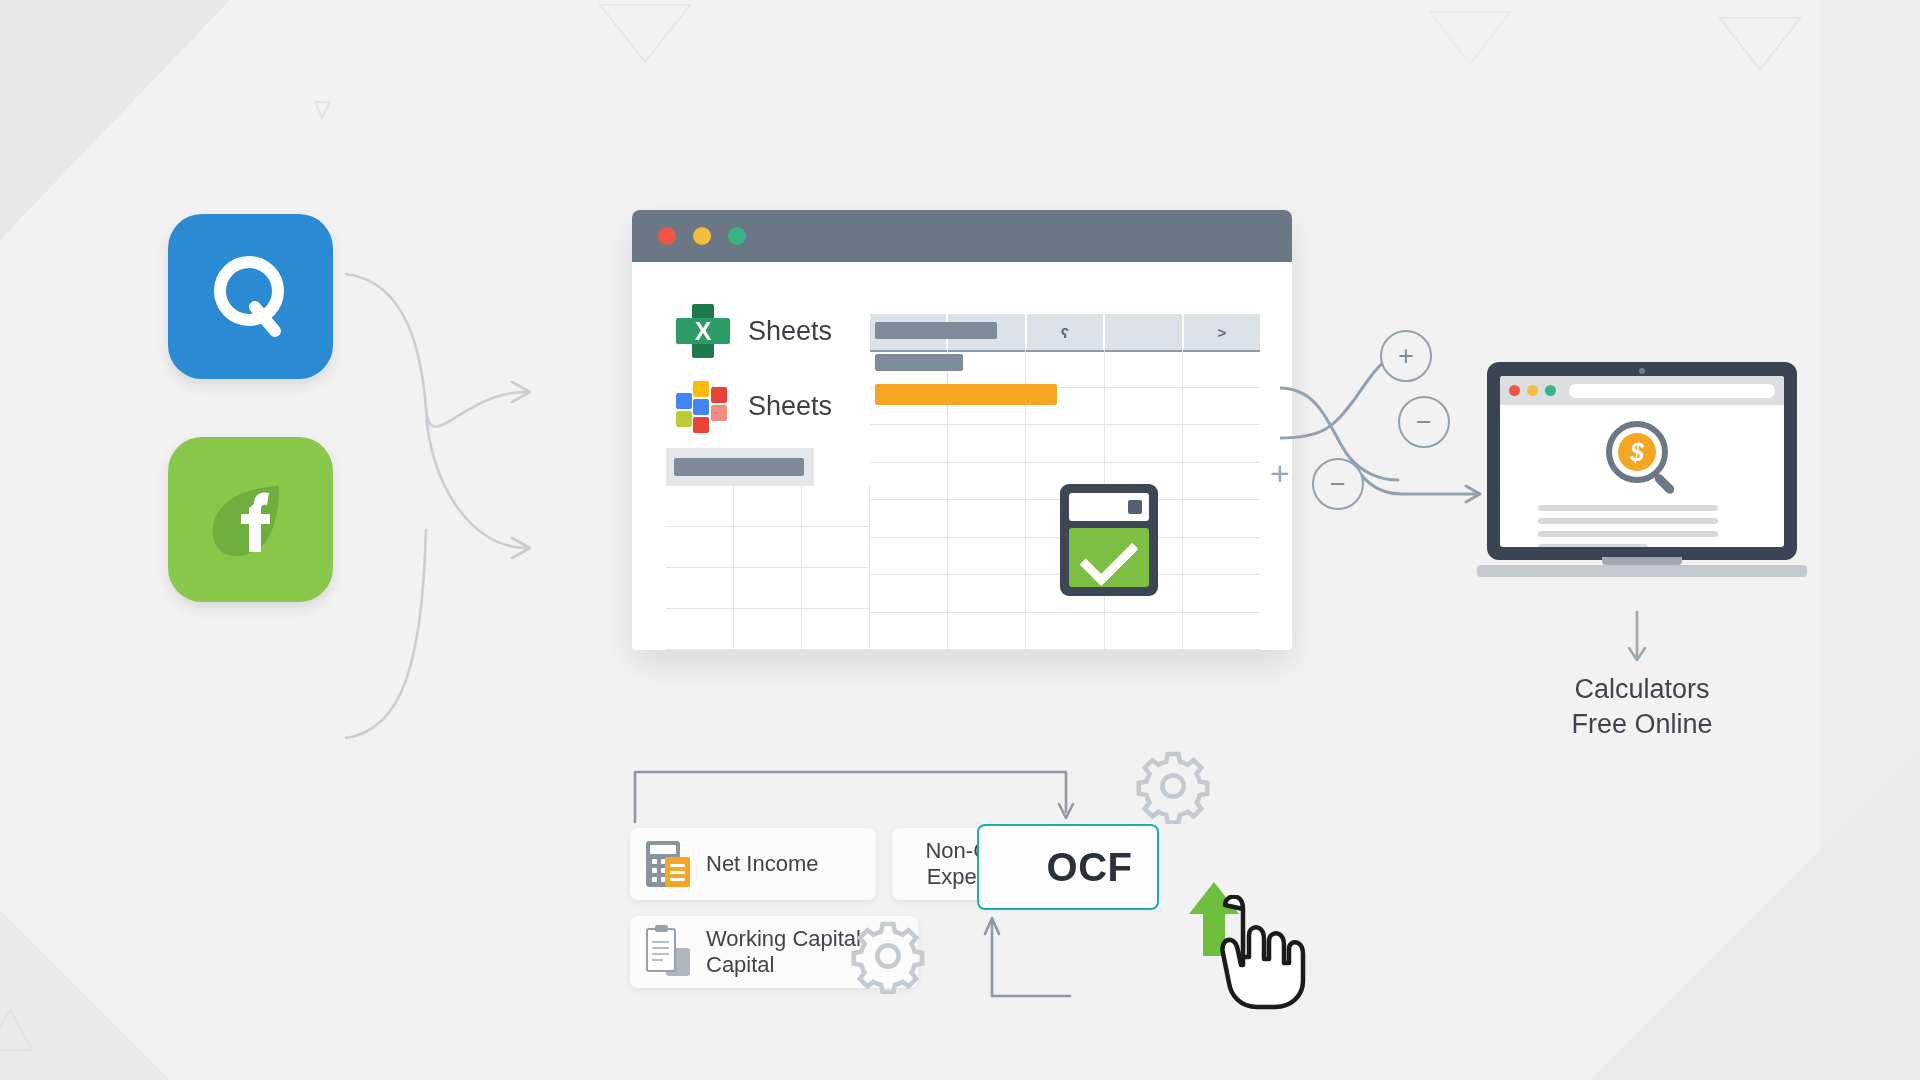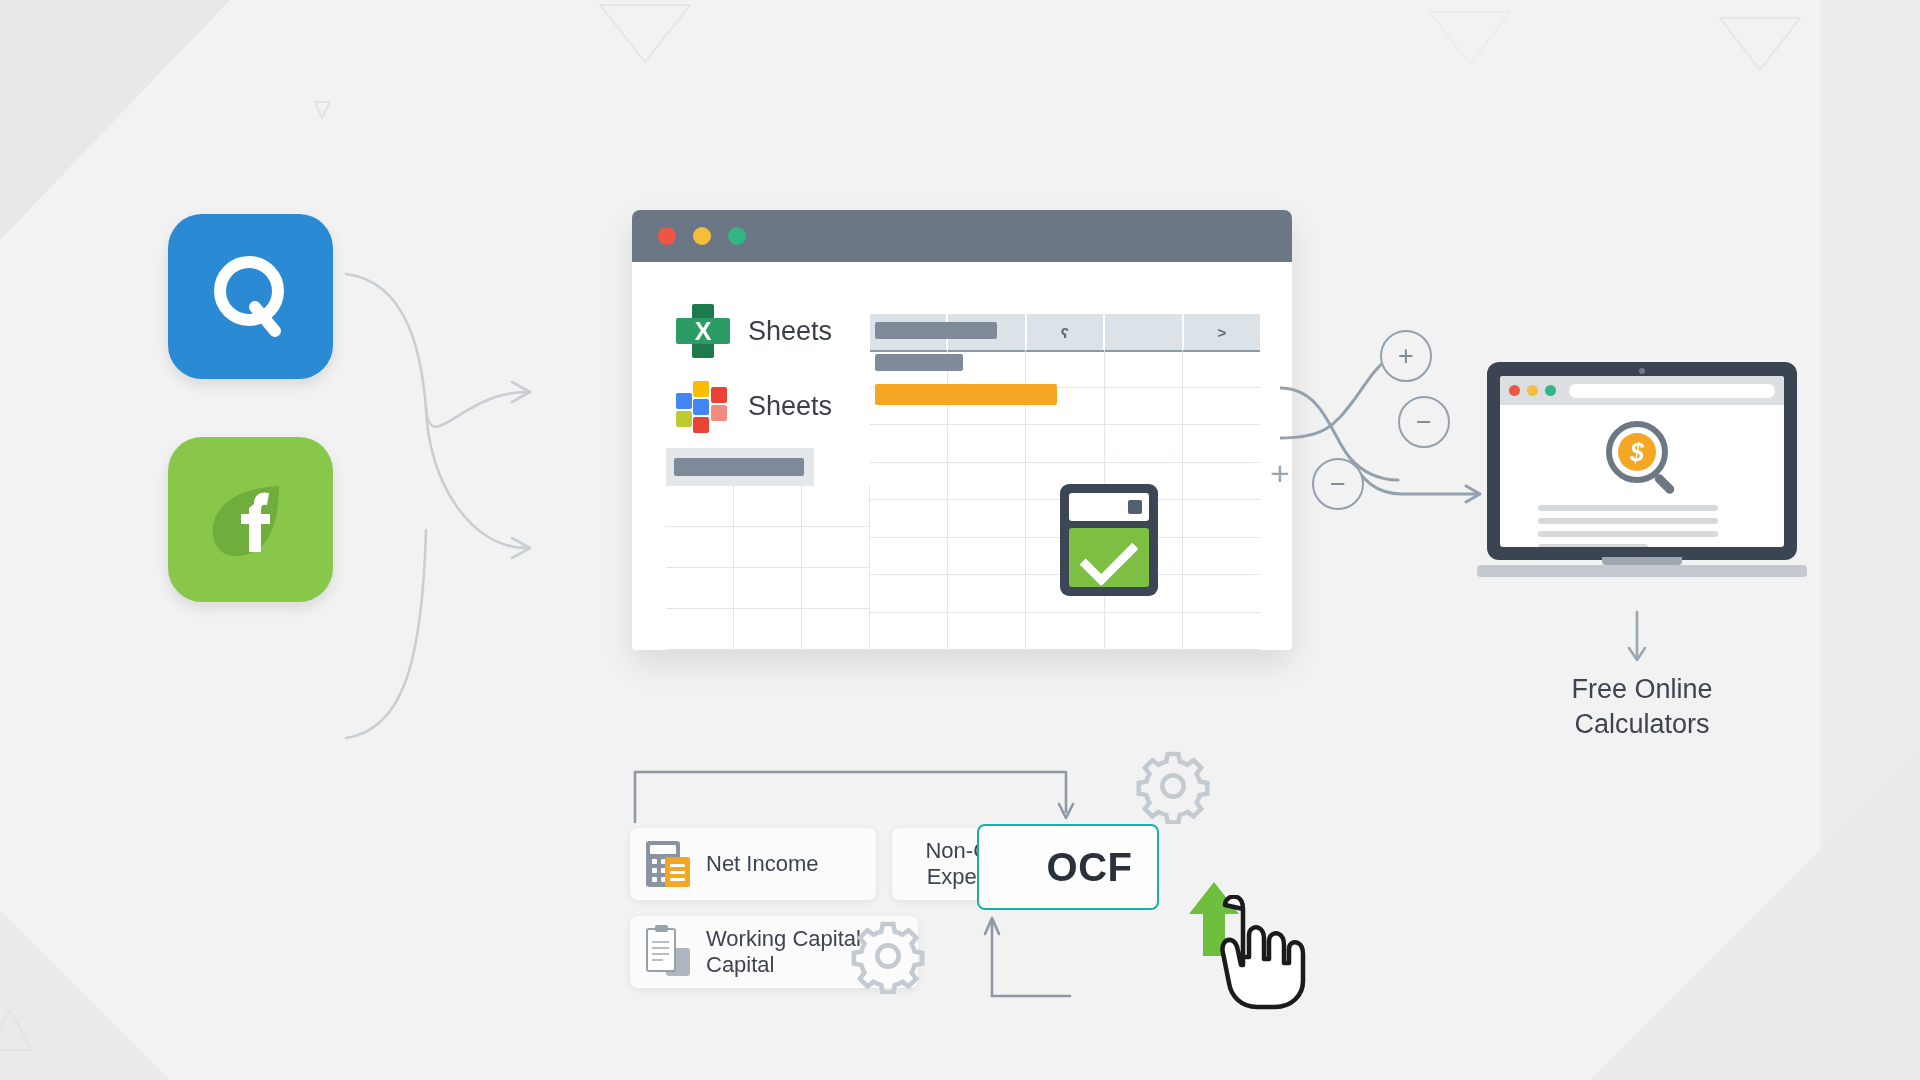--- a/index.html
+++ b/index.html
@@ -422,22 +422,22 @@
     <div id="laptop-foot"></div>
     <div id="laptop-base"></div>
   </div>
 
   <svg id="free-arrow" width="24" height="56">
     <path d="M12 2 L12 46" stroke="#9aa6b2" stroke-width="2.6" stroke-linecap="round" fill="none"></path>
     <path d="M4 38 L12 50 L20 38" stroke="#9aa6b2" stroke-width="2.6" stroke-linecap="round" stroke-linejoin="round" fill="none"></path>
   </svg>
 
   <div id="free-label">
+    <div>Calculators</div>
     <div>Free Online</div>
-    <div>Calculators</div>
   </div>
 
   <div id="ocf-area">
 
     <svg style="position:absolute;left:0;top:0;width:720px;height:280px;">
 
       <path d="M15 62 L15 12 L446 12 L446 52" fill="none" stroke="#8e99a5" stroke-width="2.6" stroke-linecap="round" stroke-linejoin="round"></path>
       <path d="M439 44 L446 58 L453 44" fill="none" stroke="#8e99a5" stroke-width="2.6" stroke-linecap="round" stroke-linejoin="round"></path>
 
       <path d="M446 105 L352 105" fill="none" stroke="#8e99a5" stroke-width="2.6" stroke-linecap="round" transform="translate(0,0)"></path>

